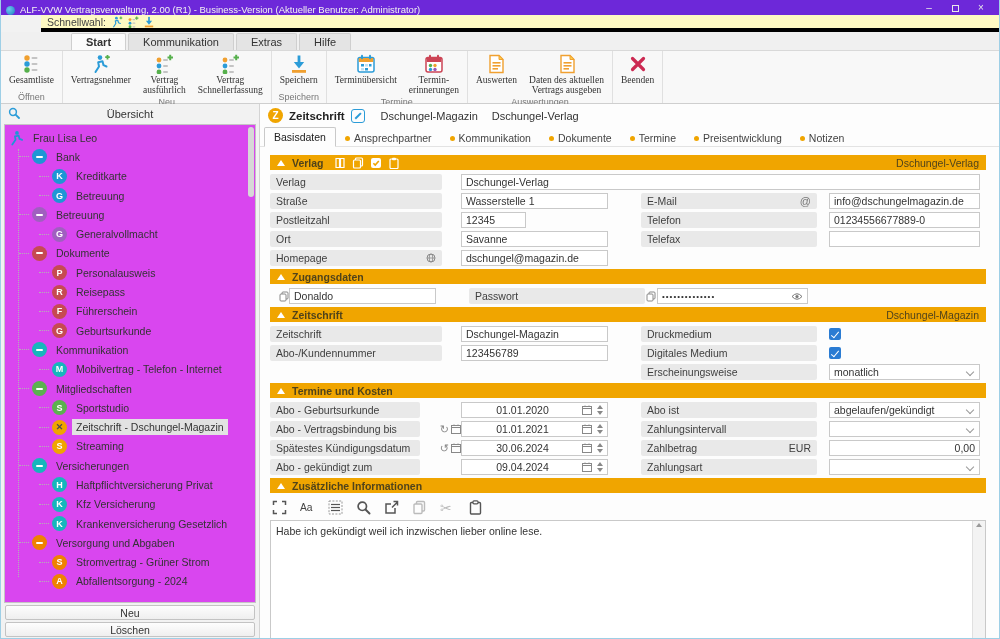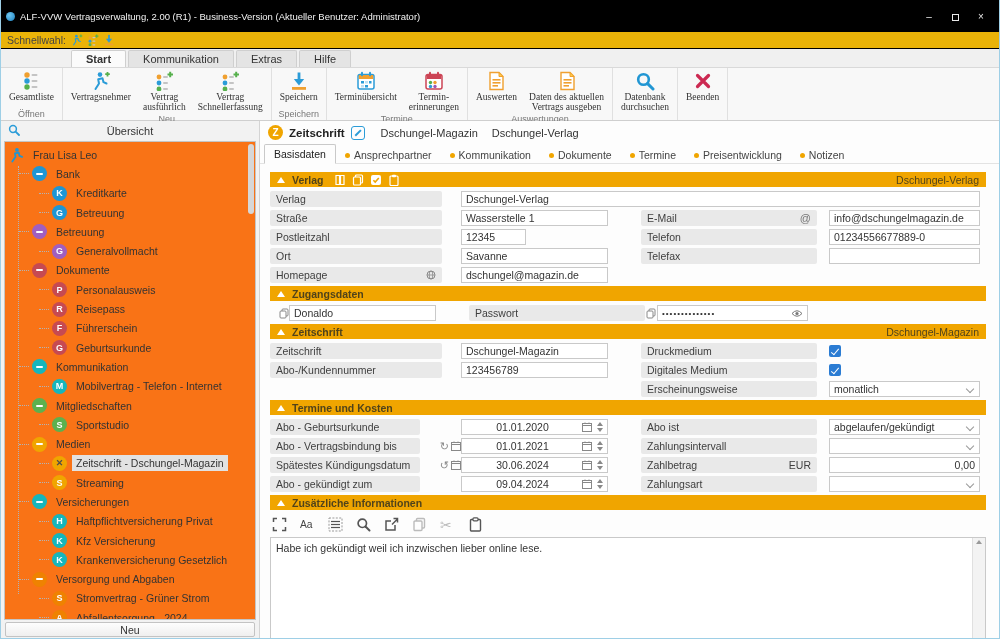--- a/index.html
+++ b/index.html
@@ -3,29 +3,29 @@
 <meta charset="utf-8">
 <style>
   html,body{margin:0;padding:0;background:#d8d8d8;}
   .window{position:relative;width:1000px;height:639px;background:#f2f2f2;
     font-family:"Liberation Sans",sans-serif;font-size:11px;color:#333;overflow:hidden;
     box-sizing:border-box;border:1px solid #9ecfe6;border-top:none;}
   *{box-sizing:border-box;}
   svg{display:block;}
 
   
-  .titlebar{height:32px;background:#000000;display:flex;align-items:center;padding:0 5px;}
+  .titlebar{height:15px;background:#6d28d9;display:flex;align-items:flex-end;padding:0 5px;}
   .appicon{width:9px;height:9px;border-radius:50%;background:radial-gradient(circle at 35% 35%,#6ec6f0,#1a7ebd);margin-right:5px;flex:none;}
   .title-text{color:#f2f2f2;font-size:9.5px;white-space:nowrap;overflow:hidden;}
   .winctl{margin-left:auto;display:flex;}
   .winctl span{width:26px;text-align:center;color:#e9e9e9;font-size:10px;line-height:15px;cursor:default;}
   .ctl-max i{display:inline-block;width:7px;height:7px;border:1px solid #e9e9e9;vertical-align:-1px;}
 
   
-  .quickbar{height:17px;background:#eab308;border-bottom:1px solid #000000;display:flex;align-items:center;padding:0 6px;gap:5px;}
+  .quickbar{height:17px;background:#fef9c3;border-bottom:4px solid #000000;display:flex;align-items:center;padding:0 6px;gap:5px;margin-left:40px;}
   .quickbar .ql{font-size:10.5px;color:#444;}
   .qicon{width:12px;height:12px;}
 
   
   .tabstrip{height:18px;background:#f0f0f0;display:flex;align-items:flex-end;padding-left:70px;}
   .mtab{padding:2px 14px;font-size:11px;color:#333;background:#e4e4e4;border:1px solid #cfcfcf;border-bottom:none;margin-right:2px;border-radius:2px 2px 0 0;position:relative;}
   .mtab.active{background:#fbfbfb;font-weight:bold;z-index:2;}
 
   
   .ribbon{height:54px;background:#f8f8f8;border-top:1px solid #d9d9d9;border-bottom:1px solid #cfcfcf;display:flex;}
@@ -35,21 +35,21 @@
   .rbtn .ric{height:20px;margin-bottom:1px;}
   .rbtn .rlb{font-size:9.5px;line-height:10px;text-align:center;white-space:pre-line;color:#333;}
   .rgl{height:12px;text-align:center;font-size:9px;color:#777;line-height:12px;}
 
   
   .appbody{display:flex;height:535px;}
   .sidebar{width:258px;background:#f2f2f2;display:flex;flex-direction:column;padding:0 3px;}
   .sb-header{height:20px;display:flex;align-items:center;position:relative;}
   .sb-header .sb-title{flex:1;text-align:center;font-size:11px;color:#333;}
   .sb-search{position:absolute;left:4px;top:3px;}
-  .treebox{flex:1;background:#f97316;border:1px solid #c5c5c5;position:relative;overflow:hidden;padding:3px 0;}
+  .treebox{flex:1;background:#d946ef;border:1px solid #c5c5c5;position:relative;overflow:hidden;padding:3px 0;}
   .treeline{position:absolute;left:13px;top:24px;height:428px;border-left:1px dotted #b3b3b3;}
   .trow{display:flex;align-items:center;height:19.3px;position:relative;}
   .trow .stub{border-top:1px dotted #b3b3b3;margin-right:3px;flex:none;}
   .tico{flex:none;width:15px;height:15px;border-radius:50%;display:flex;align-items:center;justify-content:center;color:#fff;font-size:9px;font-weight:bold;margin-right:5px;}
   .tico .bar{width:7px;height:2px;background:#fff;border-radius:1px;}
   .tlabel{font-size:10.5px;color:#333;white-space:nowrap;padding:2px 4px;}
   .trow.selected .tlabel{background:#e2e2e2;}
   .tree-scroll{position:absolute;right:1px;top:2px;width:6px;height:70px;background:#d7d7d7;border-radius:3px;}
   .sb-btn{height:15px;margin:2px 1px 0 1px;background:linear-gradient(#fdfdfd,#efefef);border:1px solid #c3c3c3;border-radius:2px;font-size:10.5px;color:#333;text-align:center;line-height:13px;font-family:inherit;}
 
@@ -305,35 +305,20 @@
 Vertrags ausgeben</div>
           </div>
         </div>
         <div class="rgl">Auswertungen</div>
       </div>
       <div class="rgroup">
         <div class="rbtns">
           <div class="rbtn">
             <div class="ric">
               <svg width="20" height="20" viewBox="0 0 20 20">
-                <circle cx="8.5" cy="8.5" r="5.3" fill="none" stroke="#2196d3" stroke-width="2.6"></circle>
-                <line x1="12.6" y1="12.6" x2="18" y2="18" stroke="#2196d3" stroke-width="3" stroke-linecap="round"></line>
-              </svg>
-            </div>
-            <div class="rlb">Datenbank
-durchsuchen</div>
-          </div>
-        </div>
-        <div class="rgl"></div>
-      </div>
-      <div class="rgroup">
-        <div class="rbtns">
-          <div class="rbtn">
-            <div class="ric">
-              <svg width="20" height="20" viewBox="0 0 20 20">
                 <path d="M4.5 4.5 L15.5 15.5 M15.5 4.5 L4.5 15.5" stroke="#cc2952" stroke-width="3.2" stroke-linecap="round"></path>
               </svg>
             </div>
             <div class="rlb">Beenden</div>
           </div>
         </div>
         <div class="rgl"></div>
       </div>
     </div>
 
@@ -434,27 +419,20 @@
               <span class="tico" style="background: rgb(92, 177, 79);">
                 <span class="bar"></span>
               </span>
               <span class="tlabel">Mitgliedschaften</span>
             </div>
             <div class="trow" style="padding-left: 34px;">
               <span class="stub" style="width: 10px;"></span>
               <span class="tico" style="background: rgb(92, 177, 79);">S</span>
               <span class="tlabel">Sportstudio</span>
             </div>
-            <div class="trow" style="padding-left: 14px;">
-              <span class="stub" style="width: 10px;"></span>
-              <span class="tico" style="background: rgb(240, 165, 0);">
-                <span class="bar"></span>
-              </span>
-              <span class="tlabel">Medien</span>
-            </div>
             <div class="trow selected" style="padding-left: 34px;">
               <span class="stub" style="width: 10px;"></span>
               <span class="tico" style="background: rgb(240, 165, 0); color: rgb(77, 77, 77);">✕</span>
               <span class="tlabel">Zeitschrift - Dschungel-Magazin</span>
             </div>
             <div class="trow" style="padding-left: 34px;">
               <span class="stub" style="width: 10px;"></span>
               <span class="tico" style="background: rgb(240, 165, 0);">S</span>
               <span class="tlabel">Streaming</span>
             </div>

